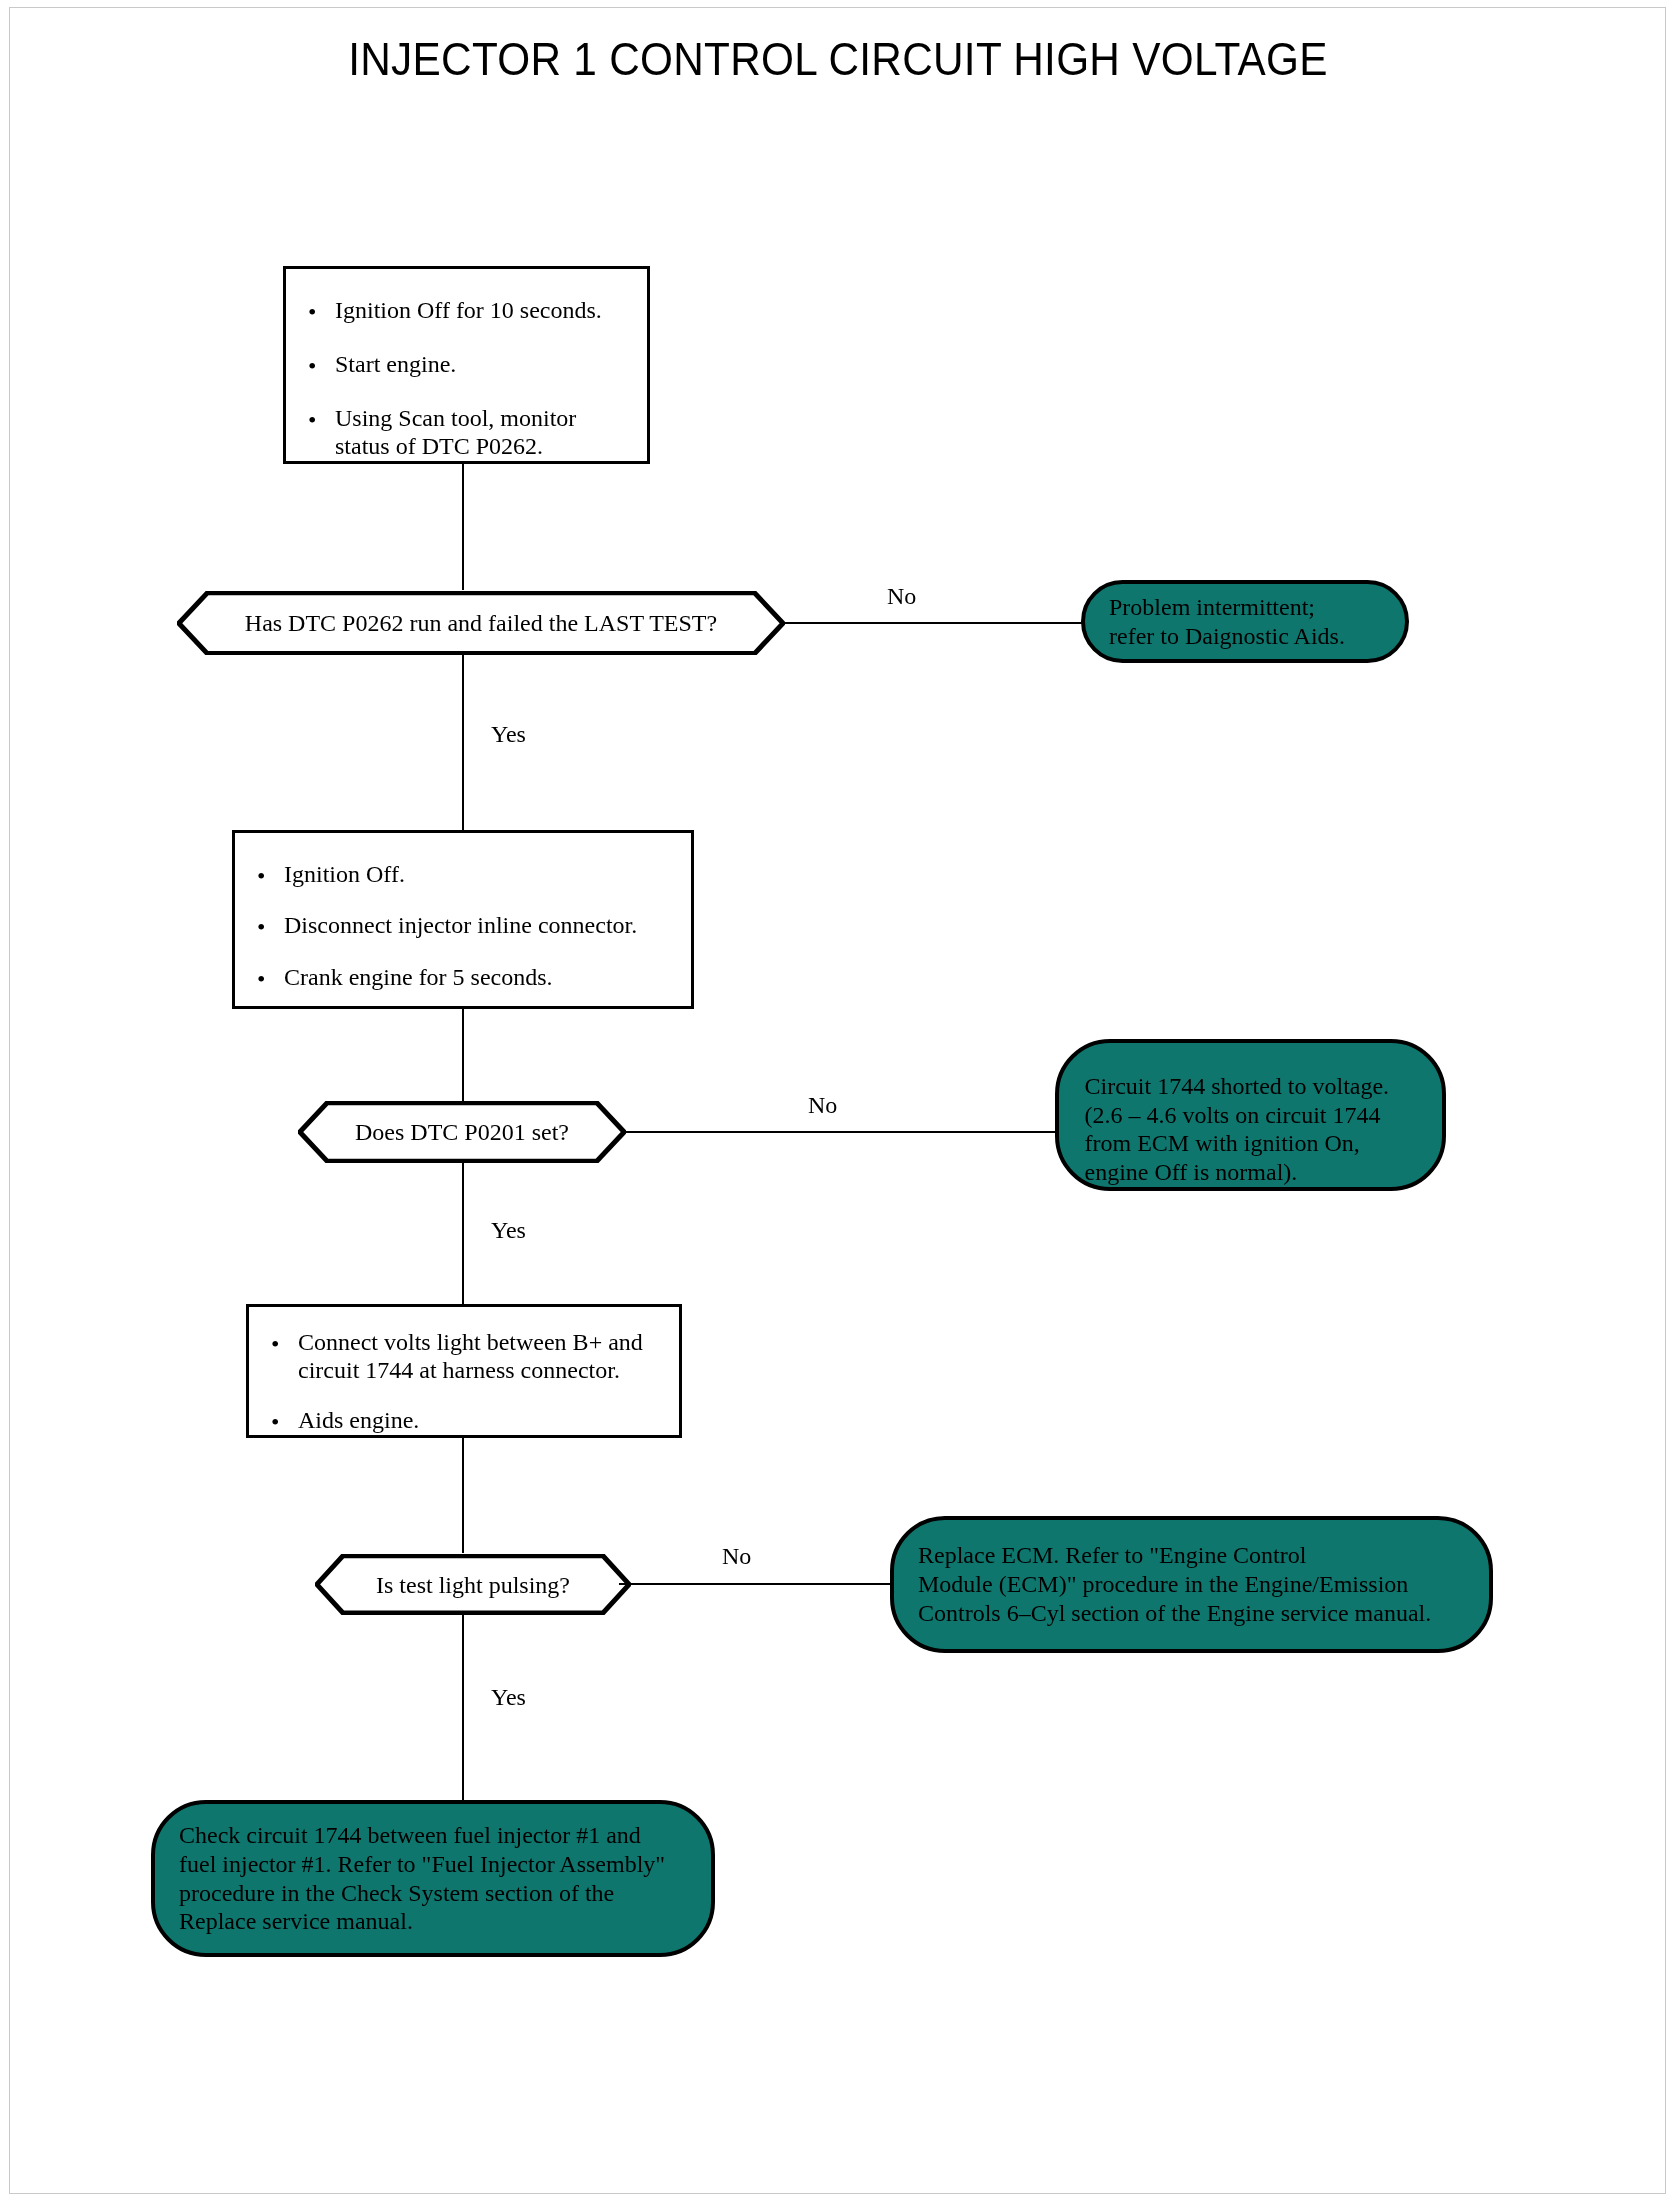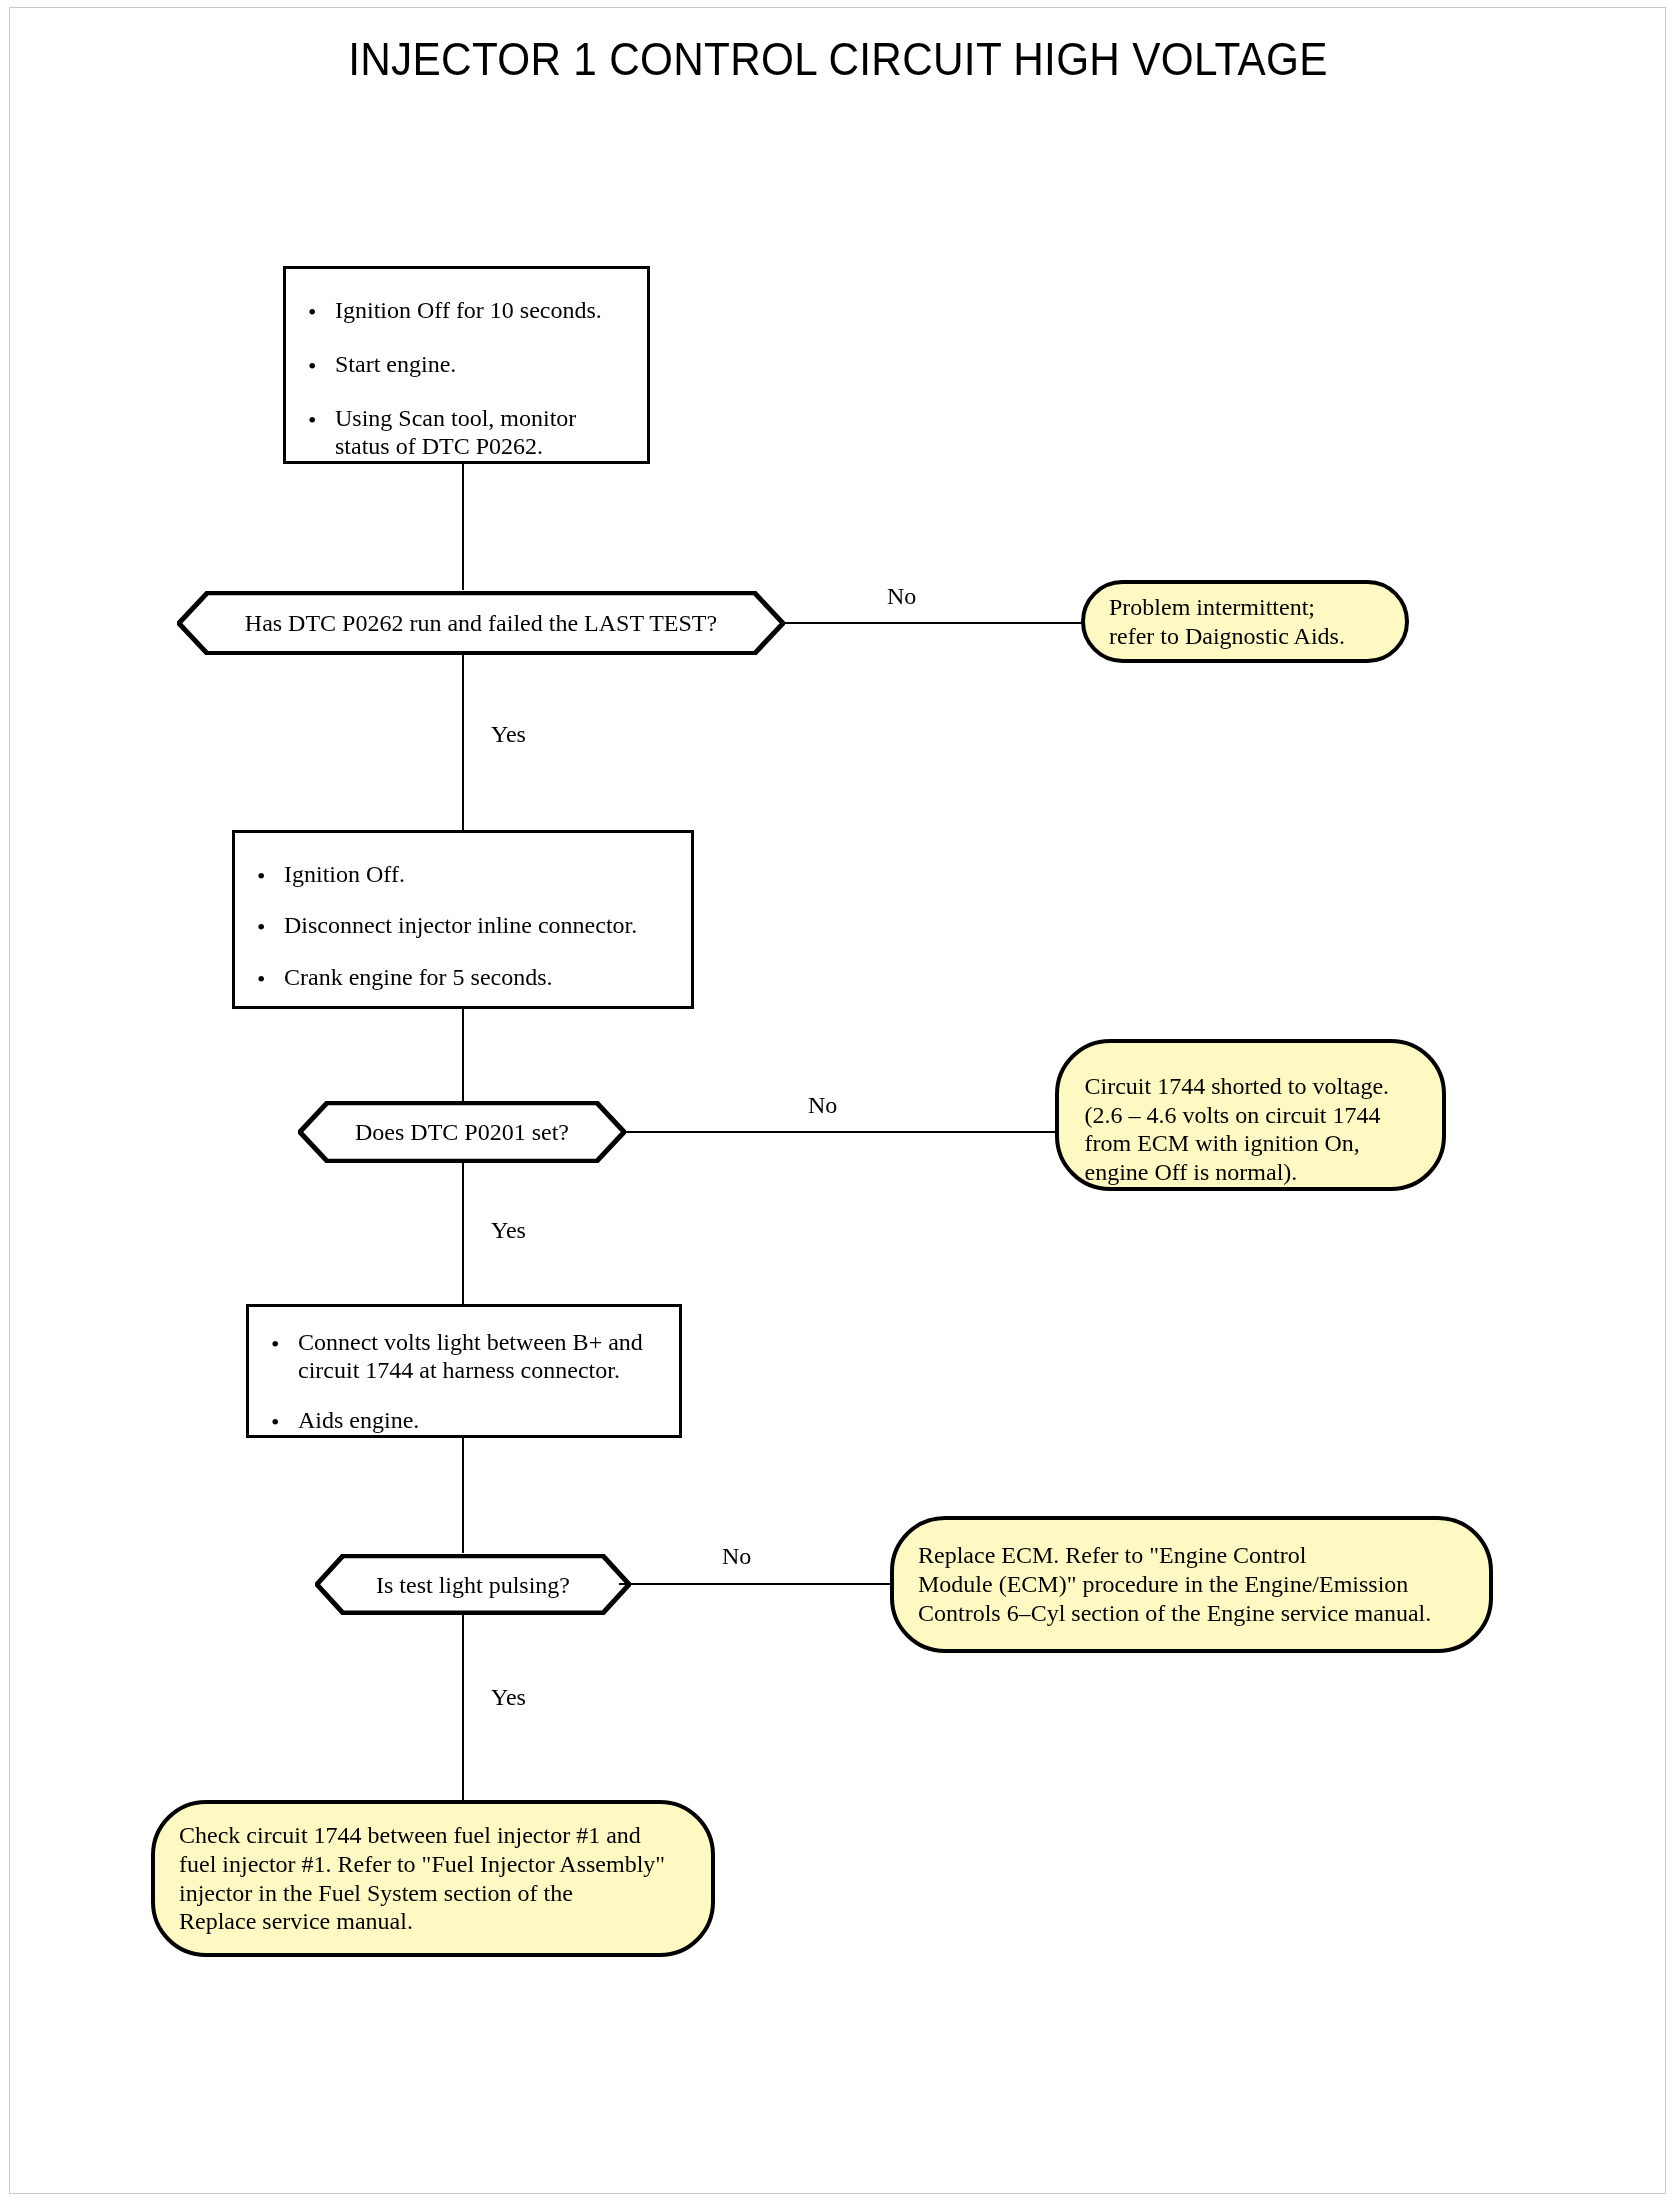--- a/index.html
+++ b/index.html
@@ -88,21 +88,21 @@
     position: relative;
     z-index: 2;
     padding: 0 6px;
     line-height: 1;
   }
 
   
   .term {
     border: 4.3px solid #000;
     border-radius: 55px;
-    background: #fef9c3;
+    background: #0f766e;
     font-size: 24px;
     line-height: 1.2;
     display: flex;
     align-items: center;
   }
   .term .tlines { width: 100%; }
   .term .tline { white-space: nowrap; }
 
   
   .vline { position: absolute; width: 2.4px; background: #000; }
@@ -239,19 +239,19 @@
     </div>
   </div>
 
   <div class="vline" style="left:462px; top:1614px; height:186px;"></div>
   <div class="branchlabel" style="left:491px; top:1685px;">Yes</div>
 
   <div class="node term" style="left:151px; top:1800px; width:564px; height:157px; padding:0 24px;">
     <div class="tlines">
       <div class="tline">Check circuit 1744 between fuel injector #1 and</div>
       <div class="tline">fuel injector #1. Refer to "Fuel Injector Assembly"</div>
-      <div class="tline"> injector in the Fuel System section of the</div>
+      <div class="tline"> procedure in the Check System section of the</div>
       <div class="tline">Replace service manual.</div>
     </div>
   </div>
 
 </div>
 
 
 </body></html>

